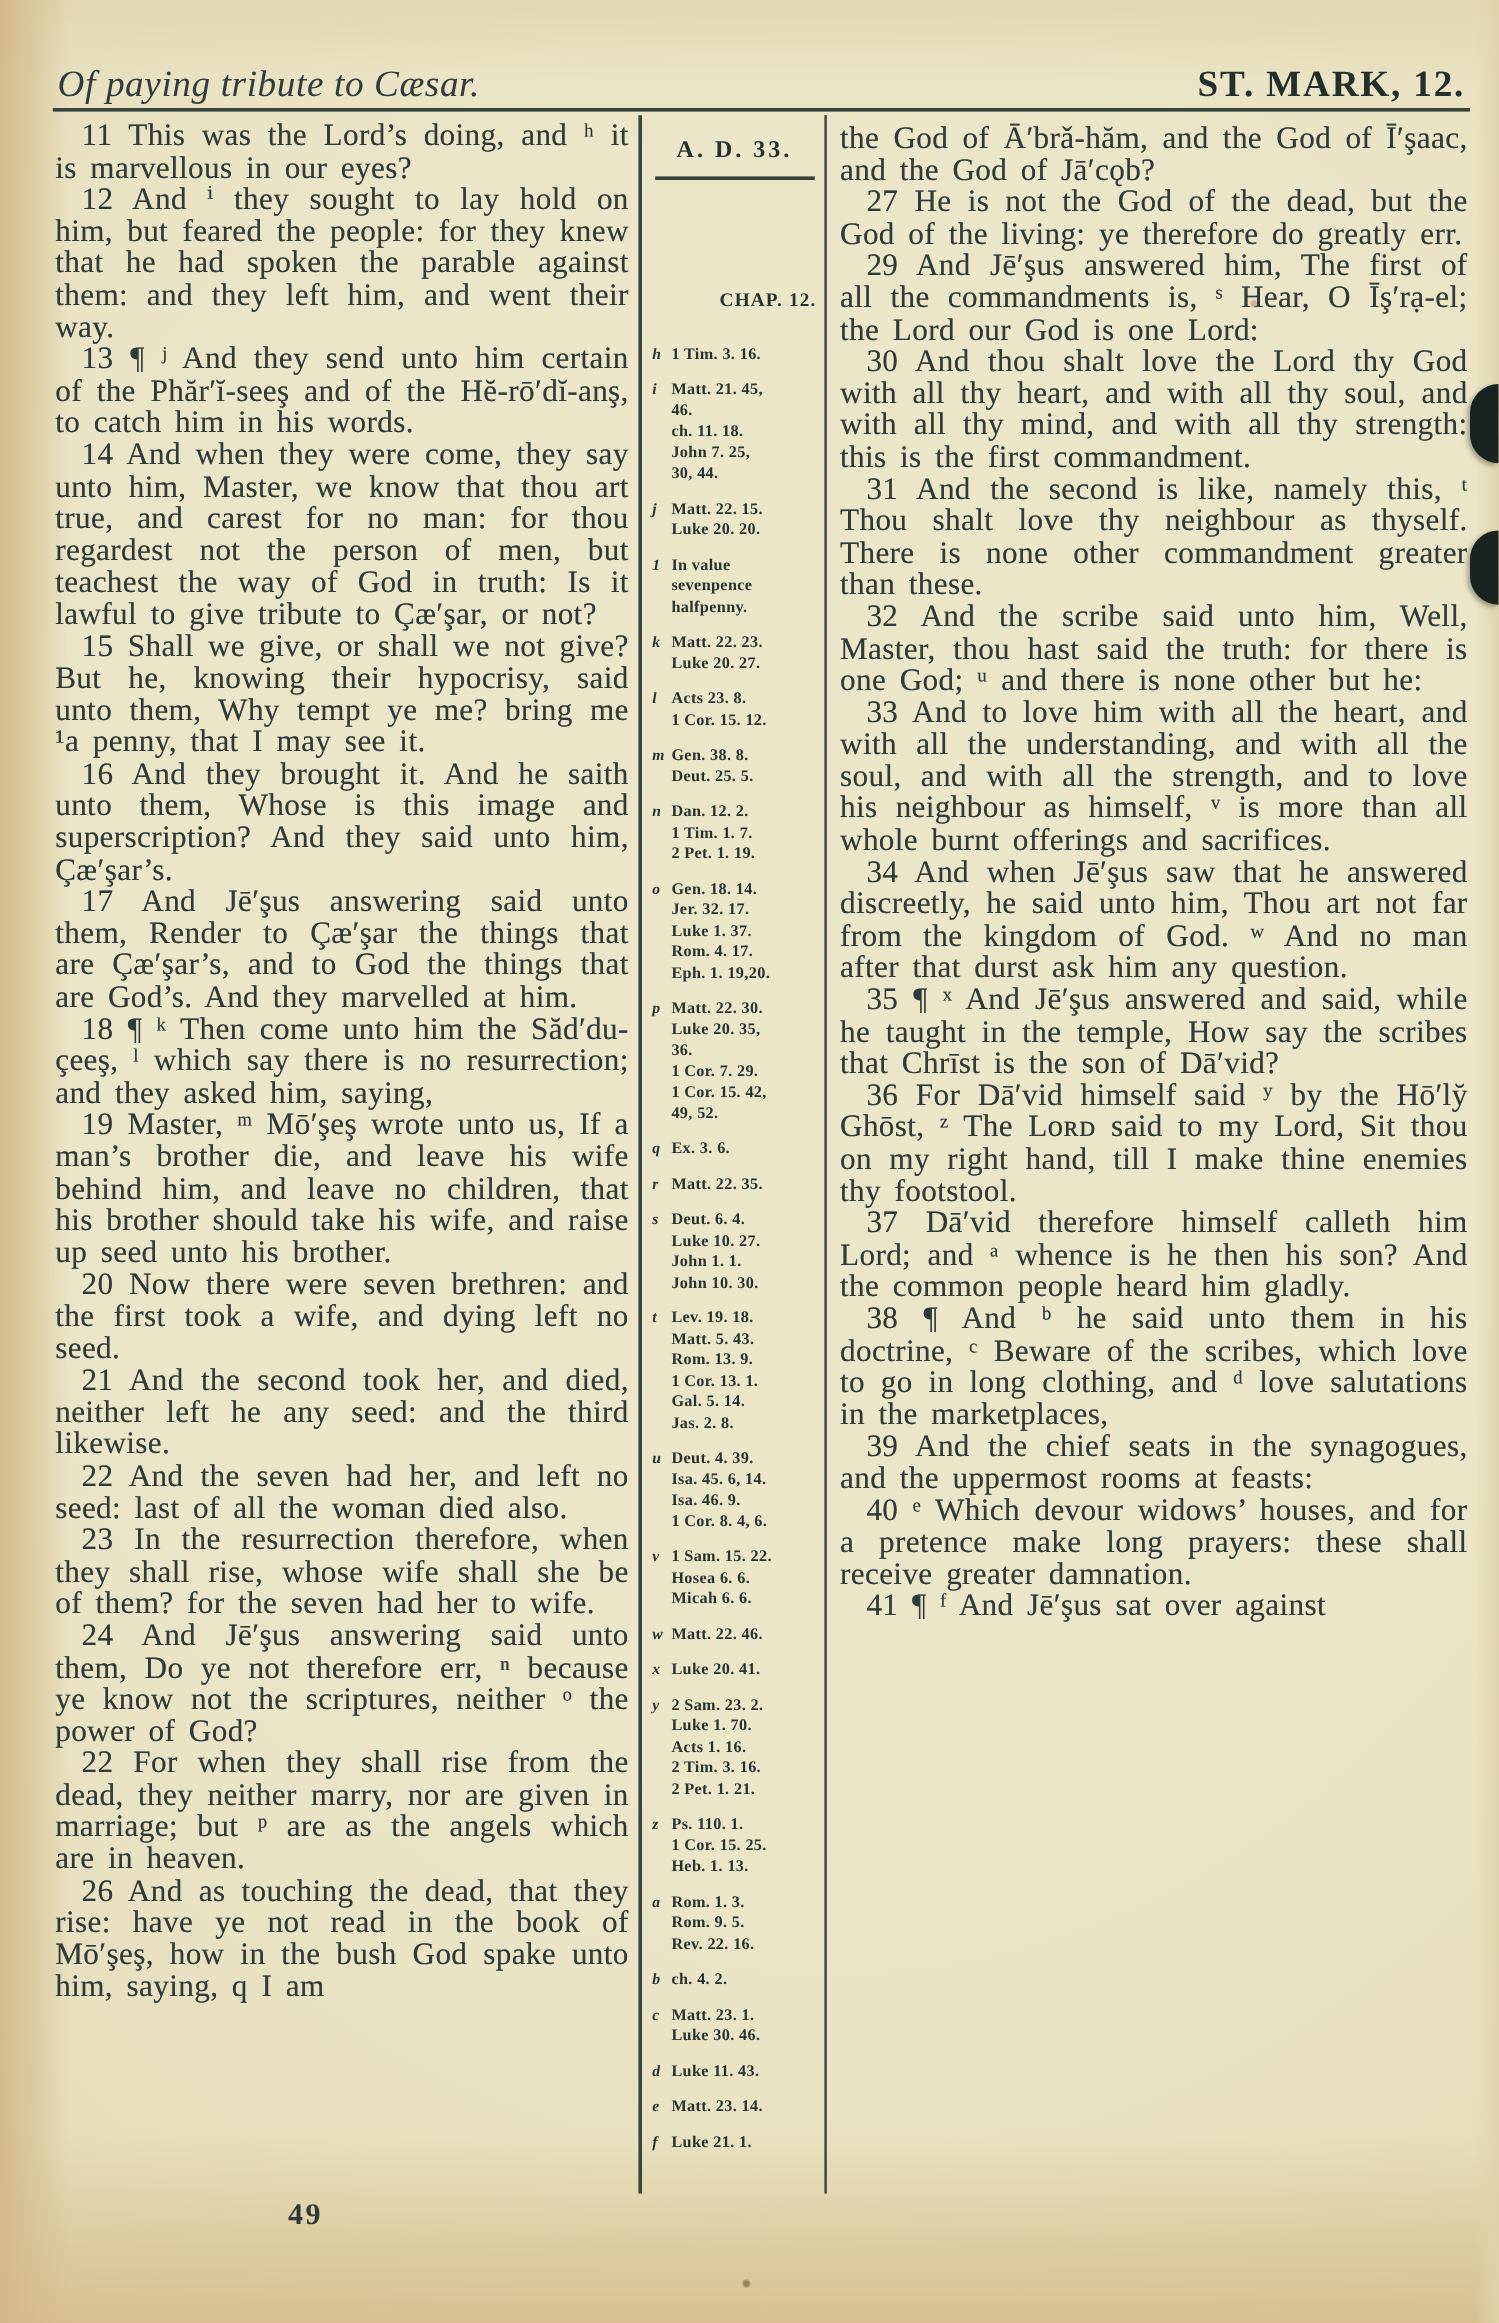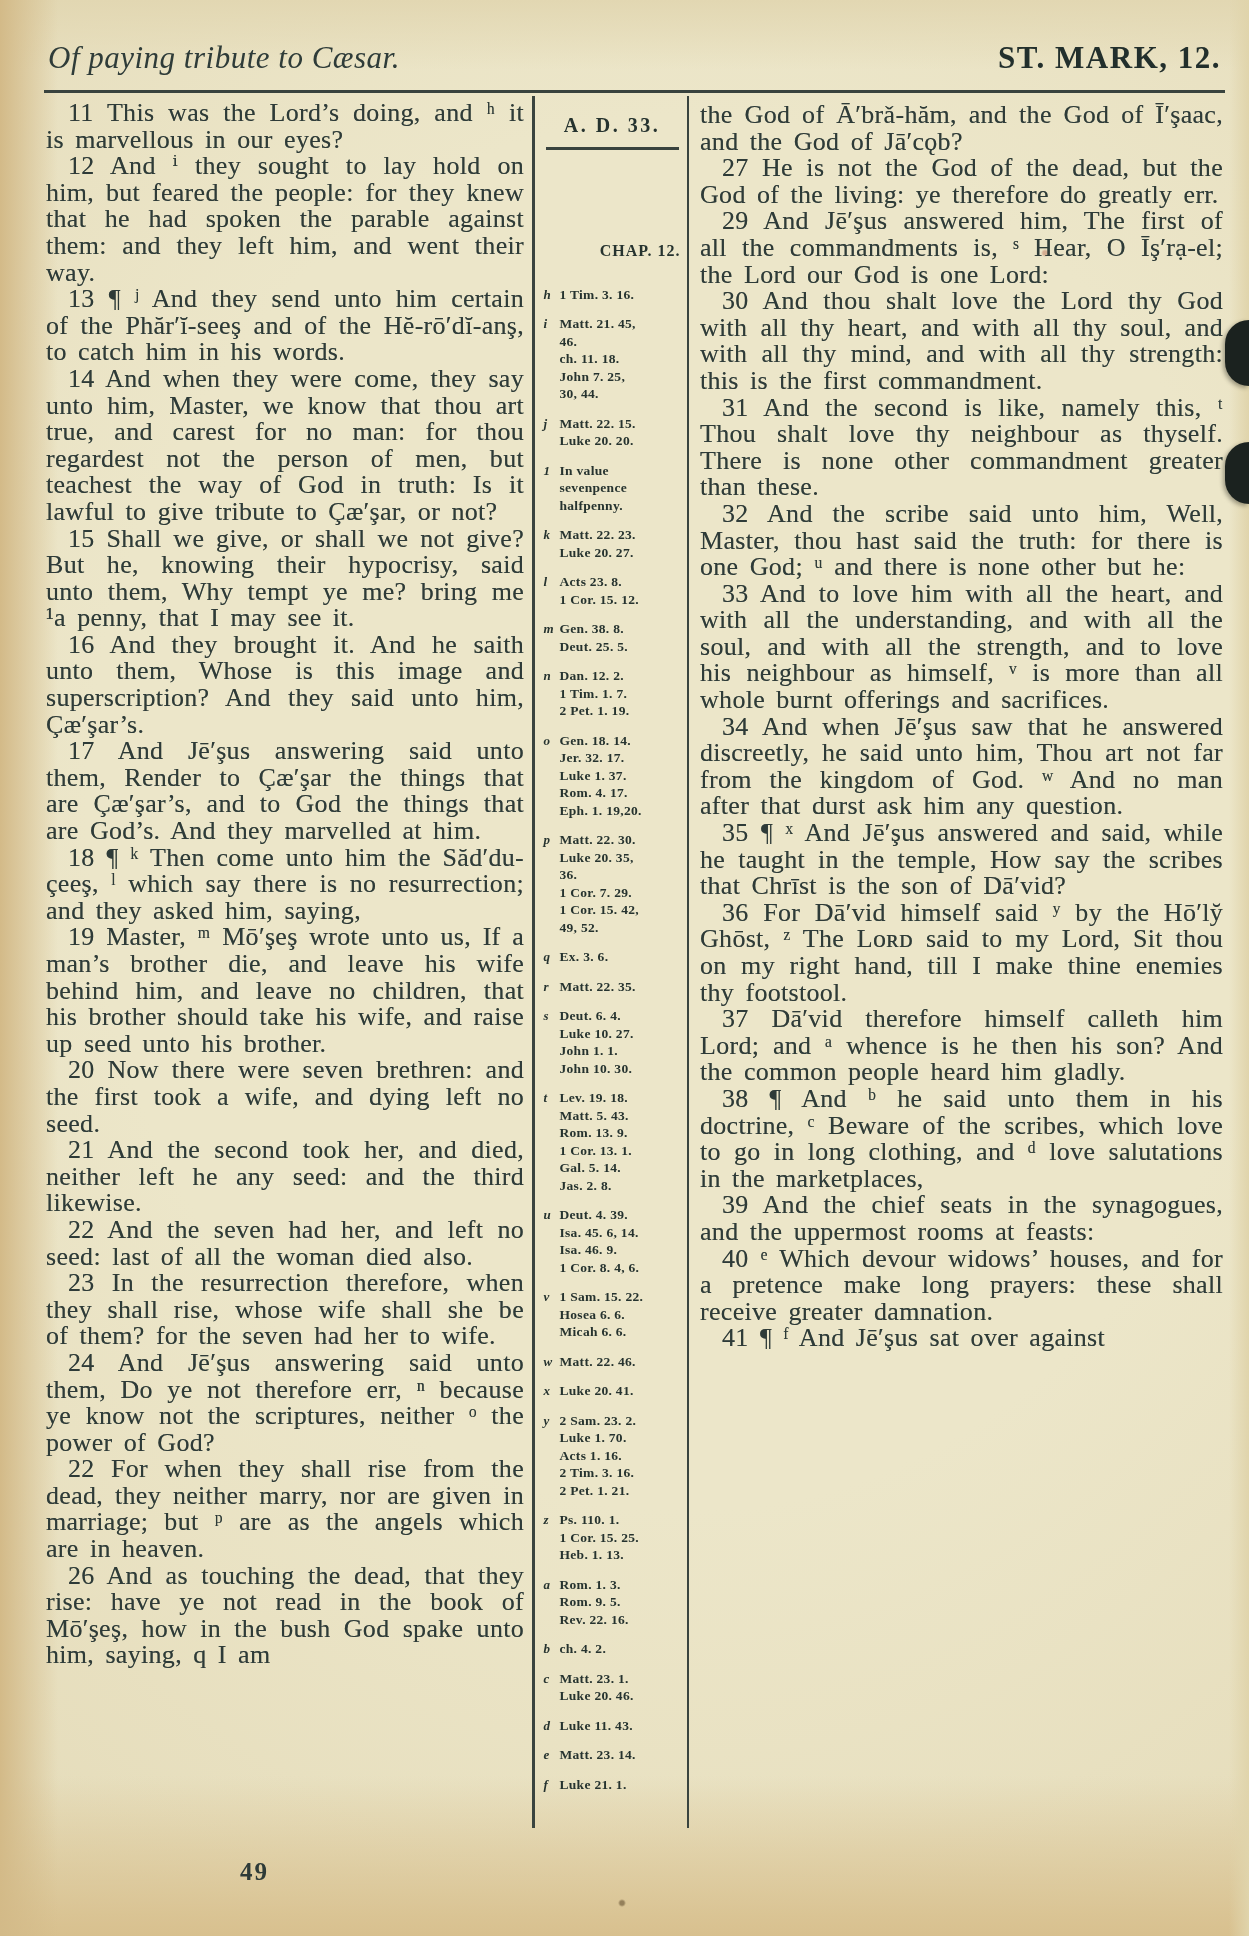--- a/index.html
+++ b/index.html
@@ -15,21 +15,21 @@
       radial-gradient(circle at 1045px 253px, rgba(170,70,45,.35) 0 2px, rgba(170,70,45,0) 4px),
       radial-gradient(circle at 622px 1903px, rgba(90,70,40,.55) 0 2px, rgba(90,70,40,0) 4px),
       radial-gradient(circle at 404px 1958px, rgba(90,70,40,.4) 0 2px, rgba(90,70,40,0) 4px),
       linear-gradient(90deg, #d3ba88 0px, rgba(211,186,136,0) 58px),
       linear-gradient(270deg, #e0d4ab 0px, rgba(224,212,171,0) 20px),
       linear-gradient(0deg, #d8c08e 0px, rgba(216,192,142,0) 160px),
       linear-gradient(180deg, #e2d7b2 0px, rgba(226,215,178,0) 70px),
       radial-gradient(120% 90% at 55% 42%, #ece6c9 40%, #e5dcba 75%, #dbcea1 100%);
   }
   
-  .running-head{position:absolute;top:40px;left:48px;right:28px;display:flex;justify-content:space-between;align-items:baseline;}
+  .running-head{position:absolute;top:52px;left:48px;right:28px;display:flex;justify-content:space-between;align-items:baseline;}
   .rh-left{font-style:italic;font-size:31px;letter-spacing:.5px;color:#2f3c39;}
   .rh-right{font-weight:700;font-size:31px;letter-spacing:1.5px;color:#222f2c;}
   .head-rule{position:absolute;top:90px;left:44px;right:24px;height:3px;background:#39433e;}
   
   .columns{position:absolute;top:96px;left:44px;right:24px;height:1732px;display:flex;}
   .vrule{width:2.5px;background:#3a443f;flex:none;}
   .col-left{width:488px;flex:none;padding:4px 8px 0 2px;box-sizing:border-box;}
   .col-center{width:152px;flex:none;padding:0 6px 0 9px;box-sizing:border-box;}
   .col-right{flex:1;padding:6px 2px 0 11px;box-sizing:border-box;}
   
@@ -43,21 +43,21 @@
   
   .col-center{font-family:"Liberation Serif","DejaVu Serif",serif;color:#26332f;}
   .ad{margin-top:18px;text-align:center;font-weight:700;font-size:20px;letter-spacing:2.5px;}
   .ad-rule{height:2.5px;background:#39433e;margin:10px 2px 0 2px;}
   .chap{margin-top:92px;text-align:right;font-weight:700;font-size:16px;letter-spacing:1px;}
   .refs{margin-top:26px;font-size:13.5px;line-height:17.5px;font-weight:700;}
   .ref{display:flex;margin-bottom:12px;}
   .ref-marker{font-style:italic;width:16px;flex:none;font-size:13px;}
   .ref-text{white-space:pre-line;letter-spacing:.3px;}
   
-  .page-number{position:absolute;left:240px;bottom:50px;font-size:25px;font-weight:700;letter-spacing:2px;color:#2e3b38;}
+  .page-number{position:absolute;left:240px;bottom:76px;font-size:25px;font-weight:700;letter-spacing:2px;color:#2e3b38;}
   
   .tab{position:absolute;right:0;width:24px;background:#1b221f;box-shadow:-2px 2px 4px rgba(40,40,30,.4);}
   .tab1{top:320px;height:66px;border-radius:34px 0 0 34px;}
   .tab2{top:442px;height:62px;border-radius:32px 0 0 32px;}
 </style>
 </head>
 <body>
 
 <div class="page">
 
@@ -260,21 +260,21 @@
           </div>
 
           <div class="ref">
             <span class="ref-marker">b</span>
             <span class="ref-text">ch. 4. 2.</span>
           </div>
 
           <div class="ref">
             <span class="ref-marker">c</span>
             <span class="ref-text">Matt. 23. 1.
-Luke 20. 46.</span>
+Luke 30. 46.</span>
           </div>
 
           <div class="ref">
             <span class="ref-marker">d</span>
             <span class="ref-text">Luke 11. 43.</span>
           </div>
 
           <div class="ref">
             <span class="ref-marker">e</span>
             <span class="ref-text">Matt. 23. 14.</span>

